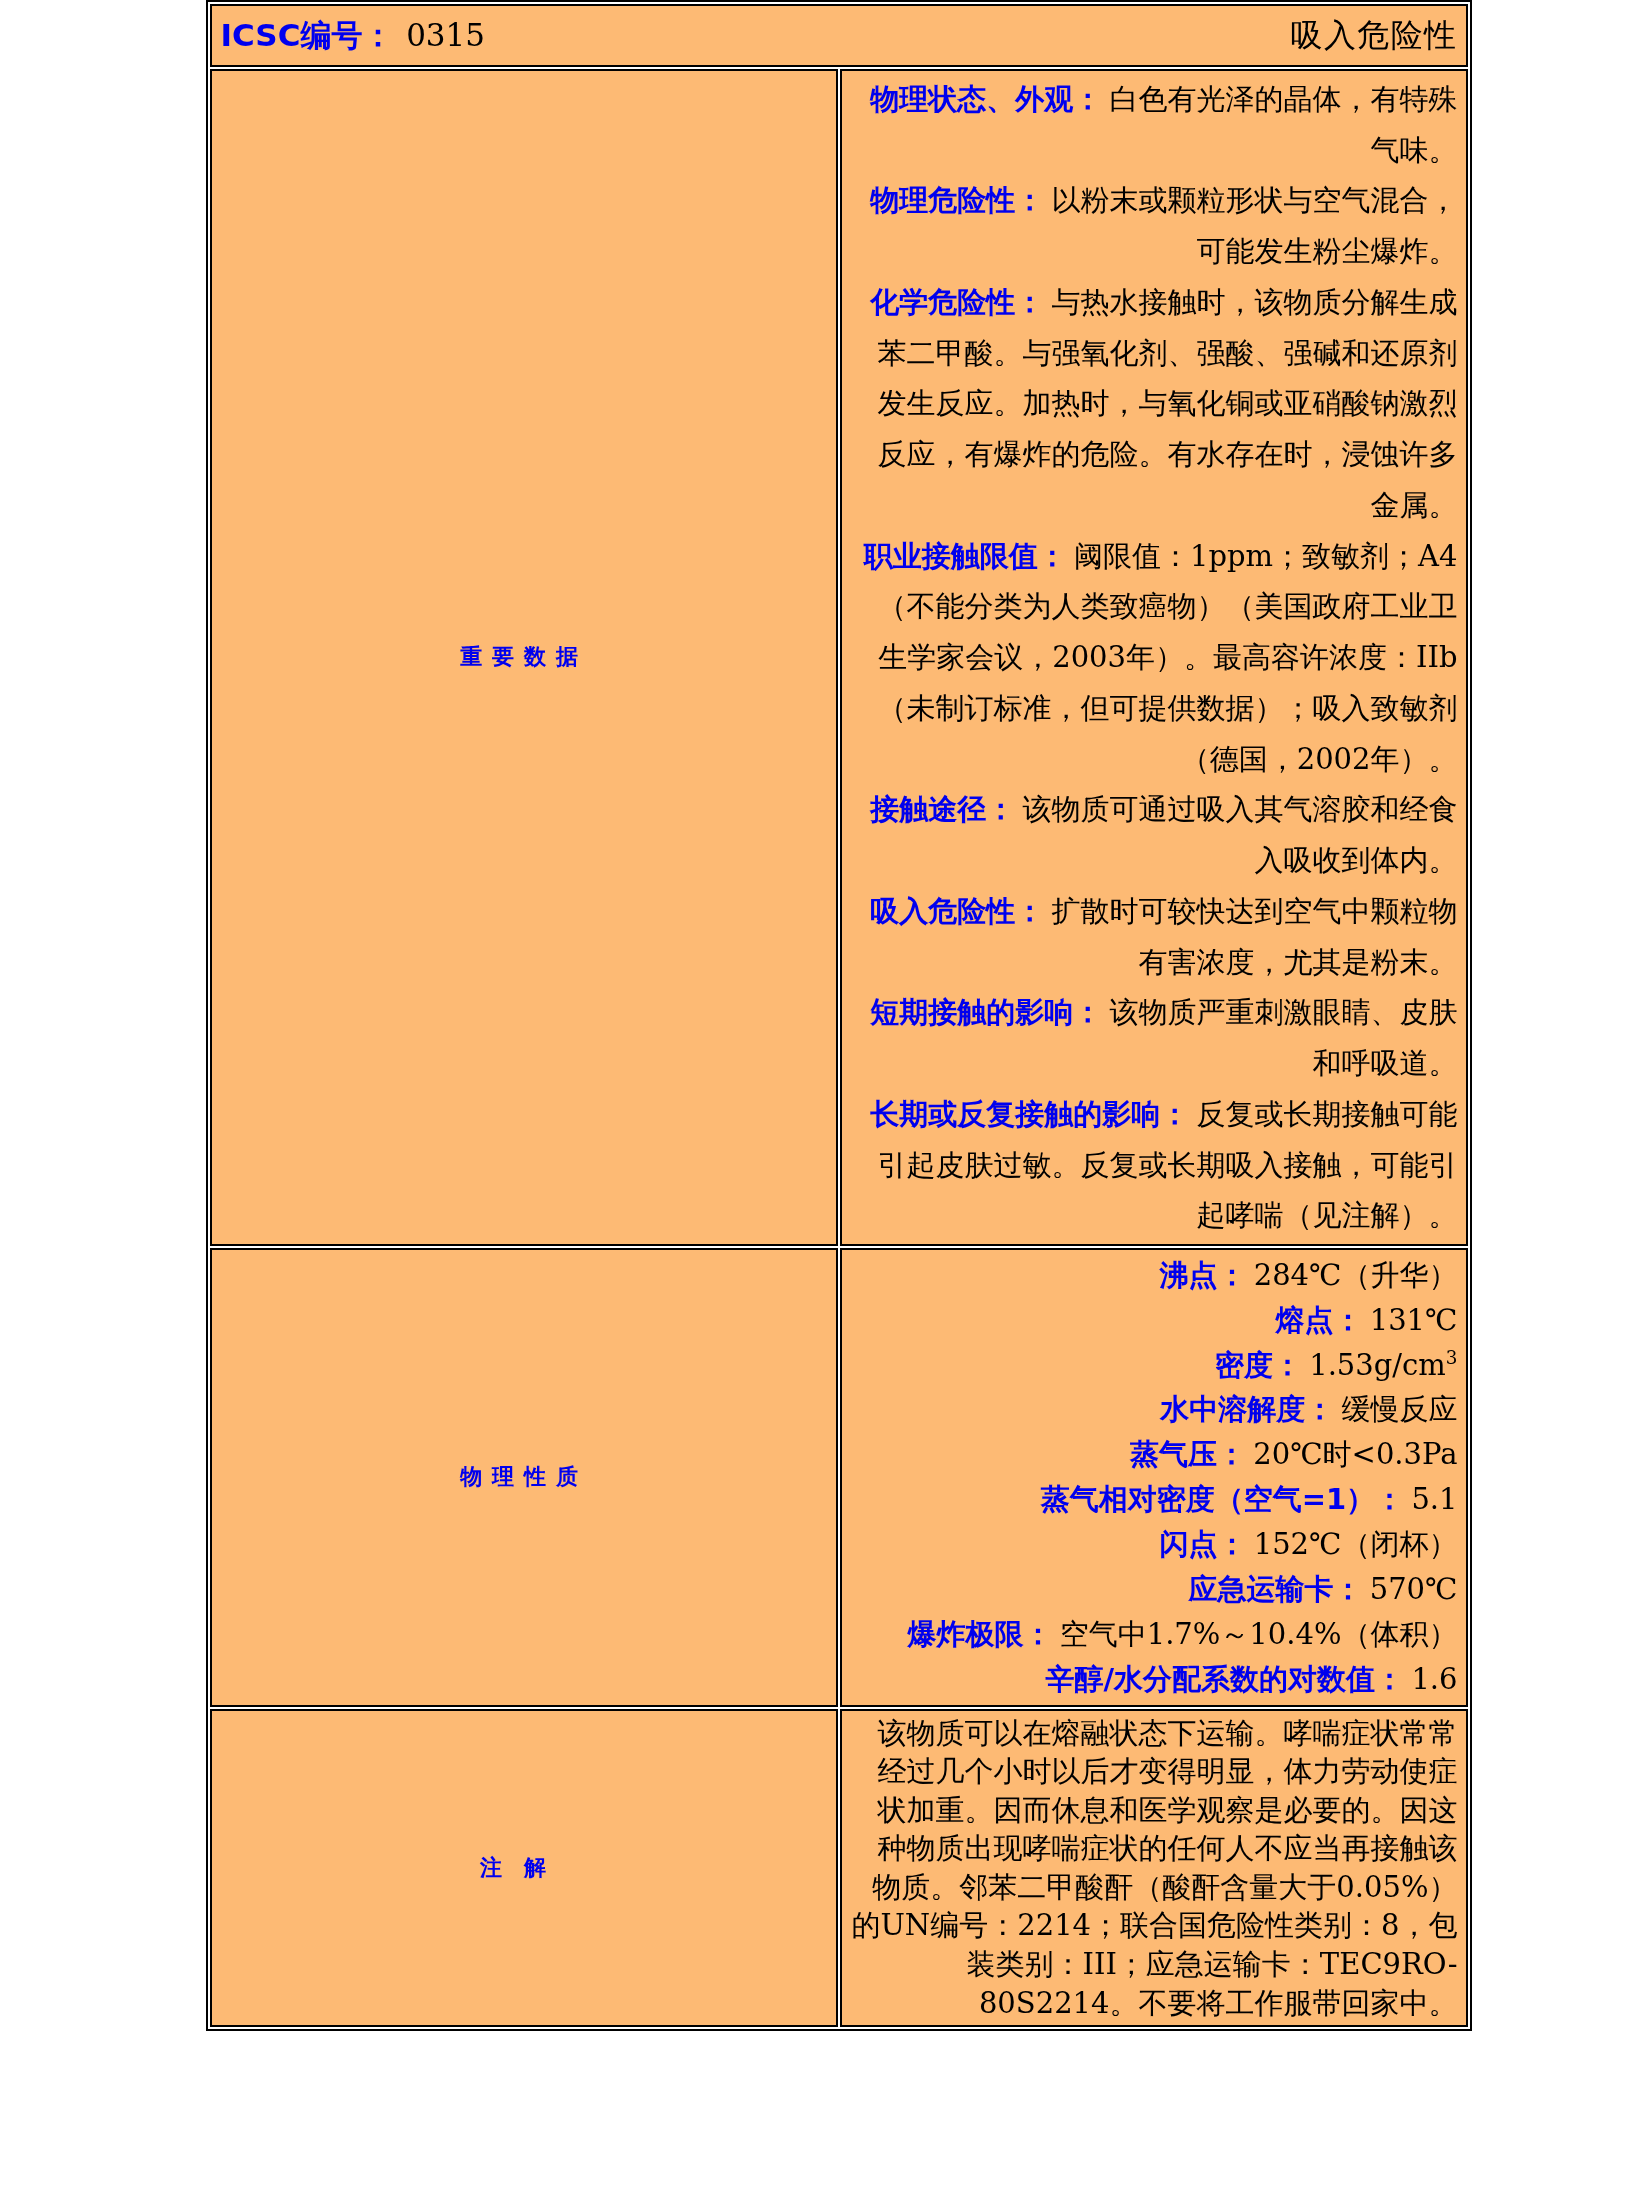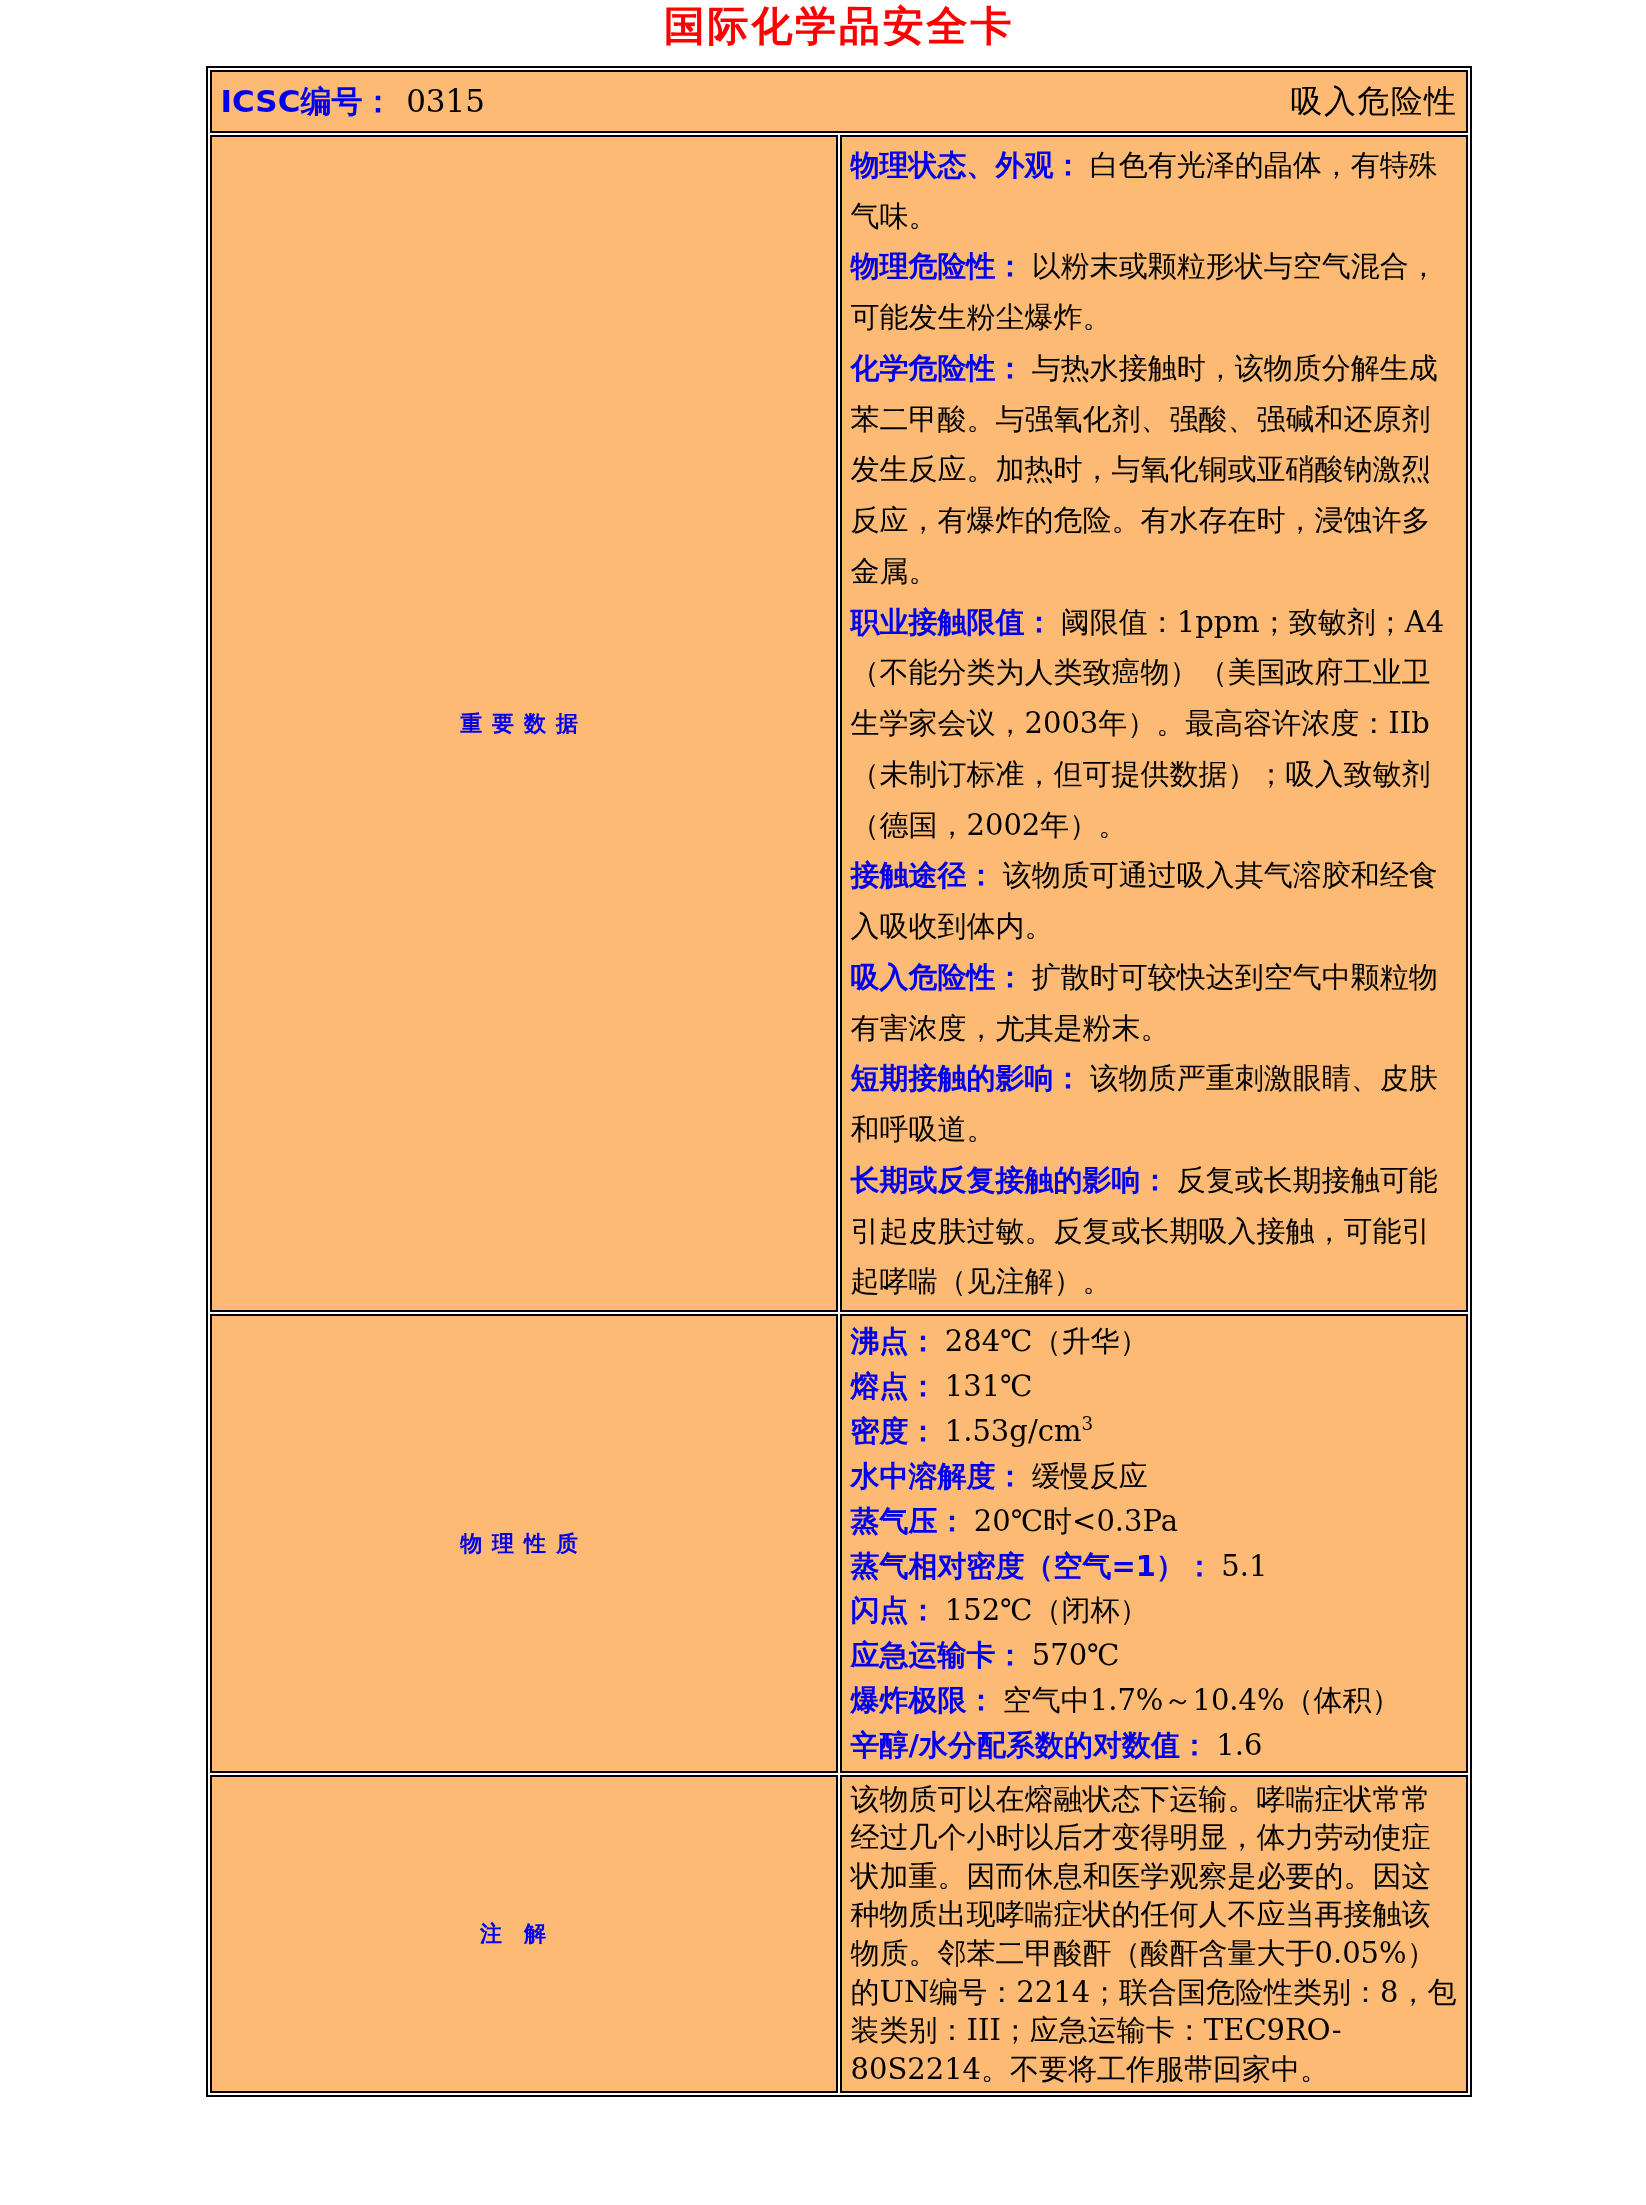--- a/index.html
+++ b/index.html
@@ -19,21 +19,21 @@
     width:1266px;border:2.8px solid #000;border-collapse:separate;border-spacing:2.8px;
     background:#fff;table-layout:fixed;
   }
   table.card td{border:2.1px solid #000;vertical-align:middle;background:#fdba74;}
   td.rowlabel{
     width:168px;text-align:center;
     font-family:"DejaVu Sans","Liberation Sans",sans-serif;
     font-weight:bold;color:#0000ee;font-size:22px;letter-spacing:0.45em;
   }
   td.rowlabel.wide-space{letter-spacing:1em;}
-  td.content{padding:2.8px 8.5px;}
+  td.content{padding:2.8px 8.5px;text-align:right;}
   .hdr-cell{height:59px;padding:0 8.5px;}
   .hdr-flex{display:flex;justify-content:space-between;align-items:center;}
   .hdr-label{
     font-family:"DejaVu Sans","Liberation Sans",sans-serif;
     font-weight:bold;color:#0000ee;font-size:31px;
   }
   .hdr-number{font-size:31px;color:#000;margin-left:12.7px;}
   .hdr-name{font-size:32px;color:#000;letter-spacing:1.4px;}
   .plabel{
     font-family:"DejaVu Sans","Liberation Sans",sans-serif;
@@ -46,21 +46,20 @@
   .sec-physical sup{font-size:18.3px;}
   .sec-env{height:111px;font-size:29px;}
   .sec-notes{height:192px;}
   .sec-notes .ntext{font-size:29px;line-height:1.33;}
 </style>
 </head>
 <body>
 
 <div class="wrapper">
 
-  <div class="doc-title">国际化学品安全卡</div>
 
   <table class="card">
     <tbody>
         <tr>
       <td colspan="2" class="hdr-cell">
         <div class="hdr-flex">
           <div>
             <span class="hdr-label">ICSC编号：</span><span class="hdr-number">0315</span>
           </div>
           <div class="hdr-name">吸入危险性</div>

